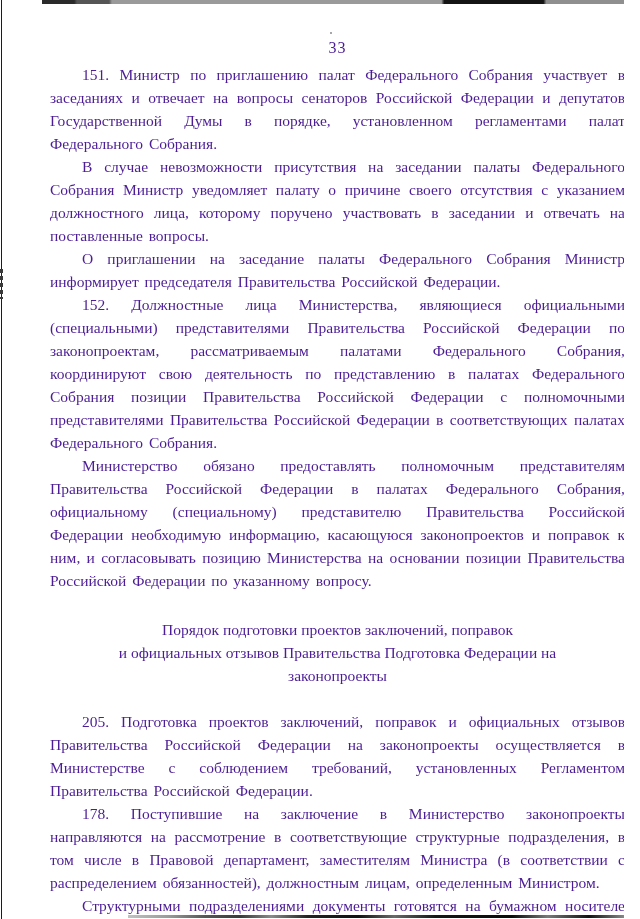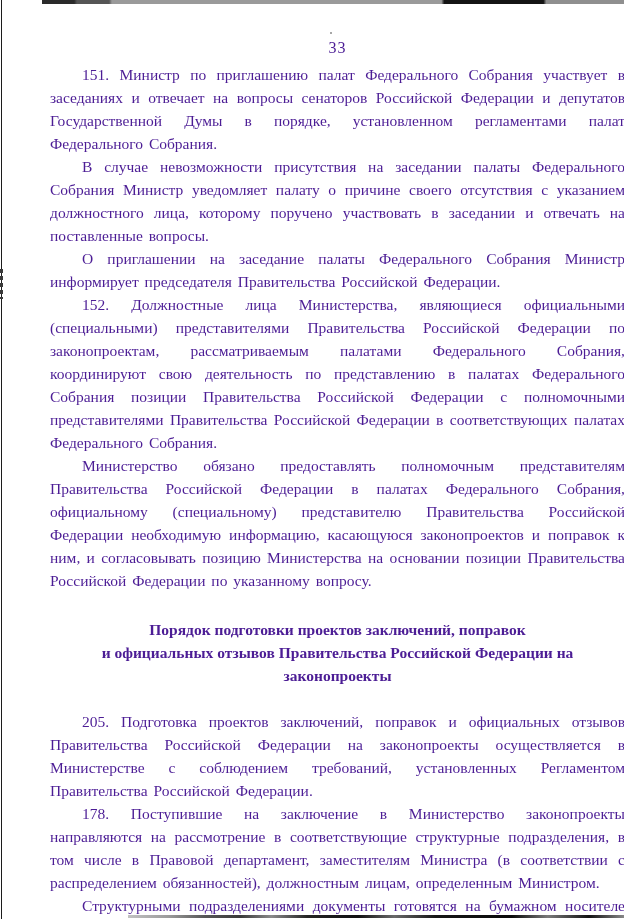--- a/index.html
+++ b/index.html
@@ -88,21 +88,21 @@
     margin: 0;
     text-indent: 32px;
     text-align: justify;
     font-size: 15.5px;
     line-height: 23px;
     word-spacing: 2px;
   }
   .section-heading {
     margin: 26px 0 23px 0;
     text-align: center;
-    font-weight: bold;
+    font-weight: normal;
     font-size: 15.5px;
     line-height: 23px;
   }
 </style>
 </head>
 <body>
 
 <div class="page">
 
   <div class="scan-top-bar"></div>
@@ -119,21 +119,21 @@
     <div class="body-text">
 
       <p>151. Министр по приглашению палат Федерального Собрания участвует в заседаниях и отвечает на вопросы сенаторов Российской Федерации и депутатов Государственной Думы в порядке, установленном регламентами палат Федерального Собрания.</p>
       <p>В случае невозможности присутствия на заседании палаты Федерального Собрания Министр уведомляет палату о причине своего отсутствия с указанием должностного лица, которому поручено участвовать в заседании и отвечать на поставленные вопросы.</p>
       <p>О приглашении на заседание палаты Федерального Собрания Министр информирует председателя Правительства Российской Федерации.</p>
       <p>152. Должностные лица Министерства, являющиеся официальными (специальными) представителями Правительства Российской Федерации по законопроектам, рассматриваемым палатами Федерального Собрания, координируют свою деятельность по представлению в палатах Федерального Собрания позиции Правительства Российской Федерации с полномочными представителями Правительства Российской Федерации в соответствующих палатах Федерального Собрания.</p>
       <p>Министерство обязано предоставлять полномочным представителям Правительства Российской Федерации в палатах Федерального Собрания, официальному (специальному) представителю Правительства Российской Федерации необходимую информацию, касающуюся законопроектов и поправок к ним, и согласовывать позицию Министерства на основании позиции Правительства Российской Федерации по указанному вопросу.</p>
 
       <div class="section-heading">
         <div>Порядок подготовки проектов заключений, поправок</div>
-        <div>и официальных отзывов Правительства Российской Федерации на</div>
+        <div>и официальных отзывов Правительства Подготовка Федерации на</div>
         <div>законопроекты</div>
       </div>
 
       <p>205. Подготовка проектов заключений, поправок и официальных отзывов Правительства Российской Федерации на законопроекты осуществляется в Министерстве с соблюдением требований, установленных Регламентом Правительства Российской Федерации.</p>
       <p>178. Поступившие на заключение в Министерство законопроекты направляются на рассмотрение в соответствующие структурные подразделения, в том числе в Правовой департамент, заместителям Министра (в соответствии с распределением обязанностей), должностным лицам, определенным Министром.</p>
       <p>Структурными подразделениями документы готовятся на бумажном носителе или в форме электронных документов, визируются руководителями этих подразделений, подписываются Министром или его заместителем (в соответствии с распределением обязанностей) и направляются головному исполнителю в 15-дневный срок с даты поступления законопроекта в Правительство Российской Федерации (если иной срок не установлен Правительством Российской Федерации). Подписание электронного документа осуществляется Министром или его заместителем с использованием усиленной квалифицированной электронной подписи.</p>
 
     </div>
   </div>
 </div>

